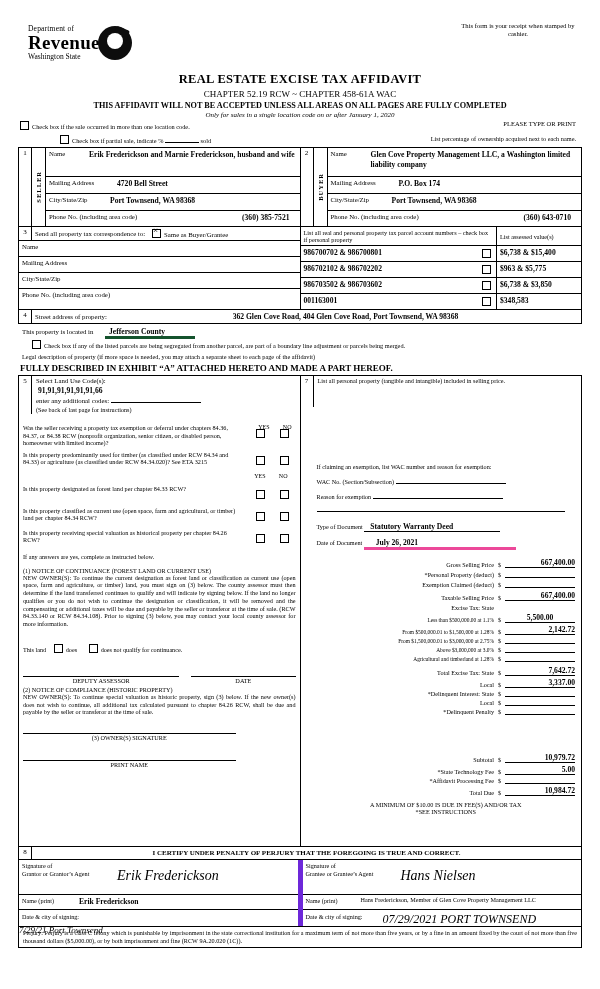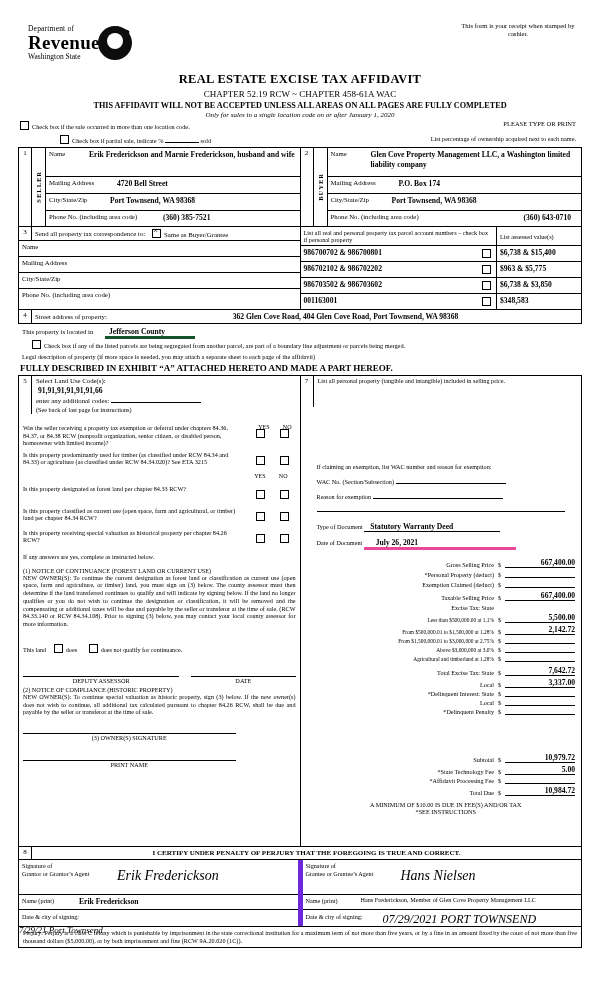--- a/index.html
+++ b/index.html
@@ -97,21 +97,21 @@
         <div style="display:flex;border-bottom:1px solid #000;height:16px;">
           <div class="cellpad lbl" style="width:62px;">Mailing Address</div>
           <div class="cellpad hand" style="flex:1;">4720 Bell Street</div>
         </div>
         <div style="display:flex;border-bottom:1px solid #000;height:16px;">
           <div class="cellpad lbl" style="width:55px;">City/State/Zip</div>
           <div class="cellpad hand" style="flex:1;">Port Townsend, WA 98368</div>
         </div>
         <div style="display:flex;height:15px;">
           <div class="cellpad lbl" style="width:108px;">Phone No. (including area code)</div>
-          <div class="cellpad hand" style="flex:1;text-align:left;padding-right:10px;">(360) 385-7521</div>
+          <div class="cellpad hand" style="flex:1;text-align:right;padding-right:10px;">(360) 385-7521</div>
         </div>
       </div>
     </div>
 
     <div style="width:50%;display:flex;">
       <div class="numcell" style="border-right:1px solid #000;width:12px;">2</div>
       <div style="width:13px;border-right:1px solid #000;display:flex;align-items:center;justify-content:center;">
         <span class="vertlab">BUYER</span>
       </div>
       <div style="flex:1;">
@@ -352,21 +352,21 @@
           </div>
           <div style="display:flex;align-items:flex-end;margin-top:3px;">
             <div class="tiny" style="flex:1;text-align:right;padding-right:4px;">Excise Tax:  State</div>
             <div class="tiny" style="width:7px;"></div>
             <div style="width:70px;"></div>
           </div>
 
           <div style="display:flex;align-items:flex-end;margin-top:2px;">
             <div class="tiny" style="flex:1;text-align:right;padding-right:4px;font-size:5.4px;">Less than $500,000.00 at 1.1%</div>
             <div class="tiny" style="width:7px;">$</div>
-            <div class="hand" style="width:70px;border-bottom:1px solid #000;text-align:right;">5,500.00</div>
+            <div class="hand" style="width:70px;border-bottom:1px solid #000;text-align:center;">5,500.00</div>
           </div>
           <div style="display:flex;align-items:flex-end;margin-top:2px;">
             <div class="tiny" style="flex:1;text-align:right;padding-right:4px;font-size:5.4px;">From $500,000.01 to $1,500,000 at 1.28%</div>
             <div class="tiny" style="width:7px;">$</div>
             <div class="hand" style="width:70px;border-bottom:1px solid #000;text-align:right;">2,142.72</div>
           </div>
           <div style="display:flex;align-items:flex-end;margin-top:2px;">
             <div class="tiny" style="flex:1;text-align:right;padding-right:4px;font-size:5.4px;">From $1,500,000.01 to $3,000,000 at 2.75%</div>
             <div class="tiny" style="width:7px;">$</div>
             <div class="hand" style="width:70px;border-bottom:1px solid #000;text-align:right;"></div>

